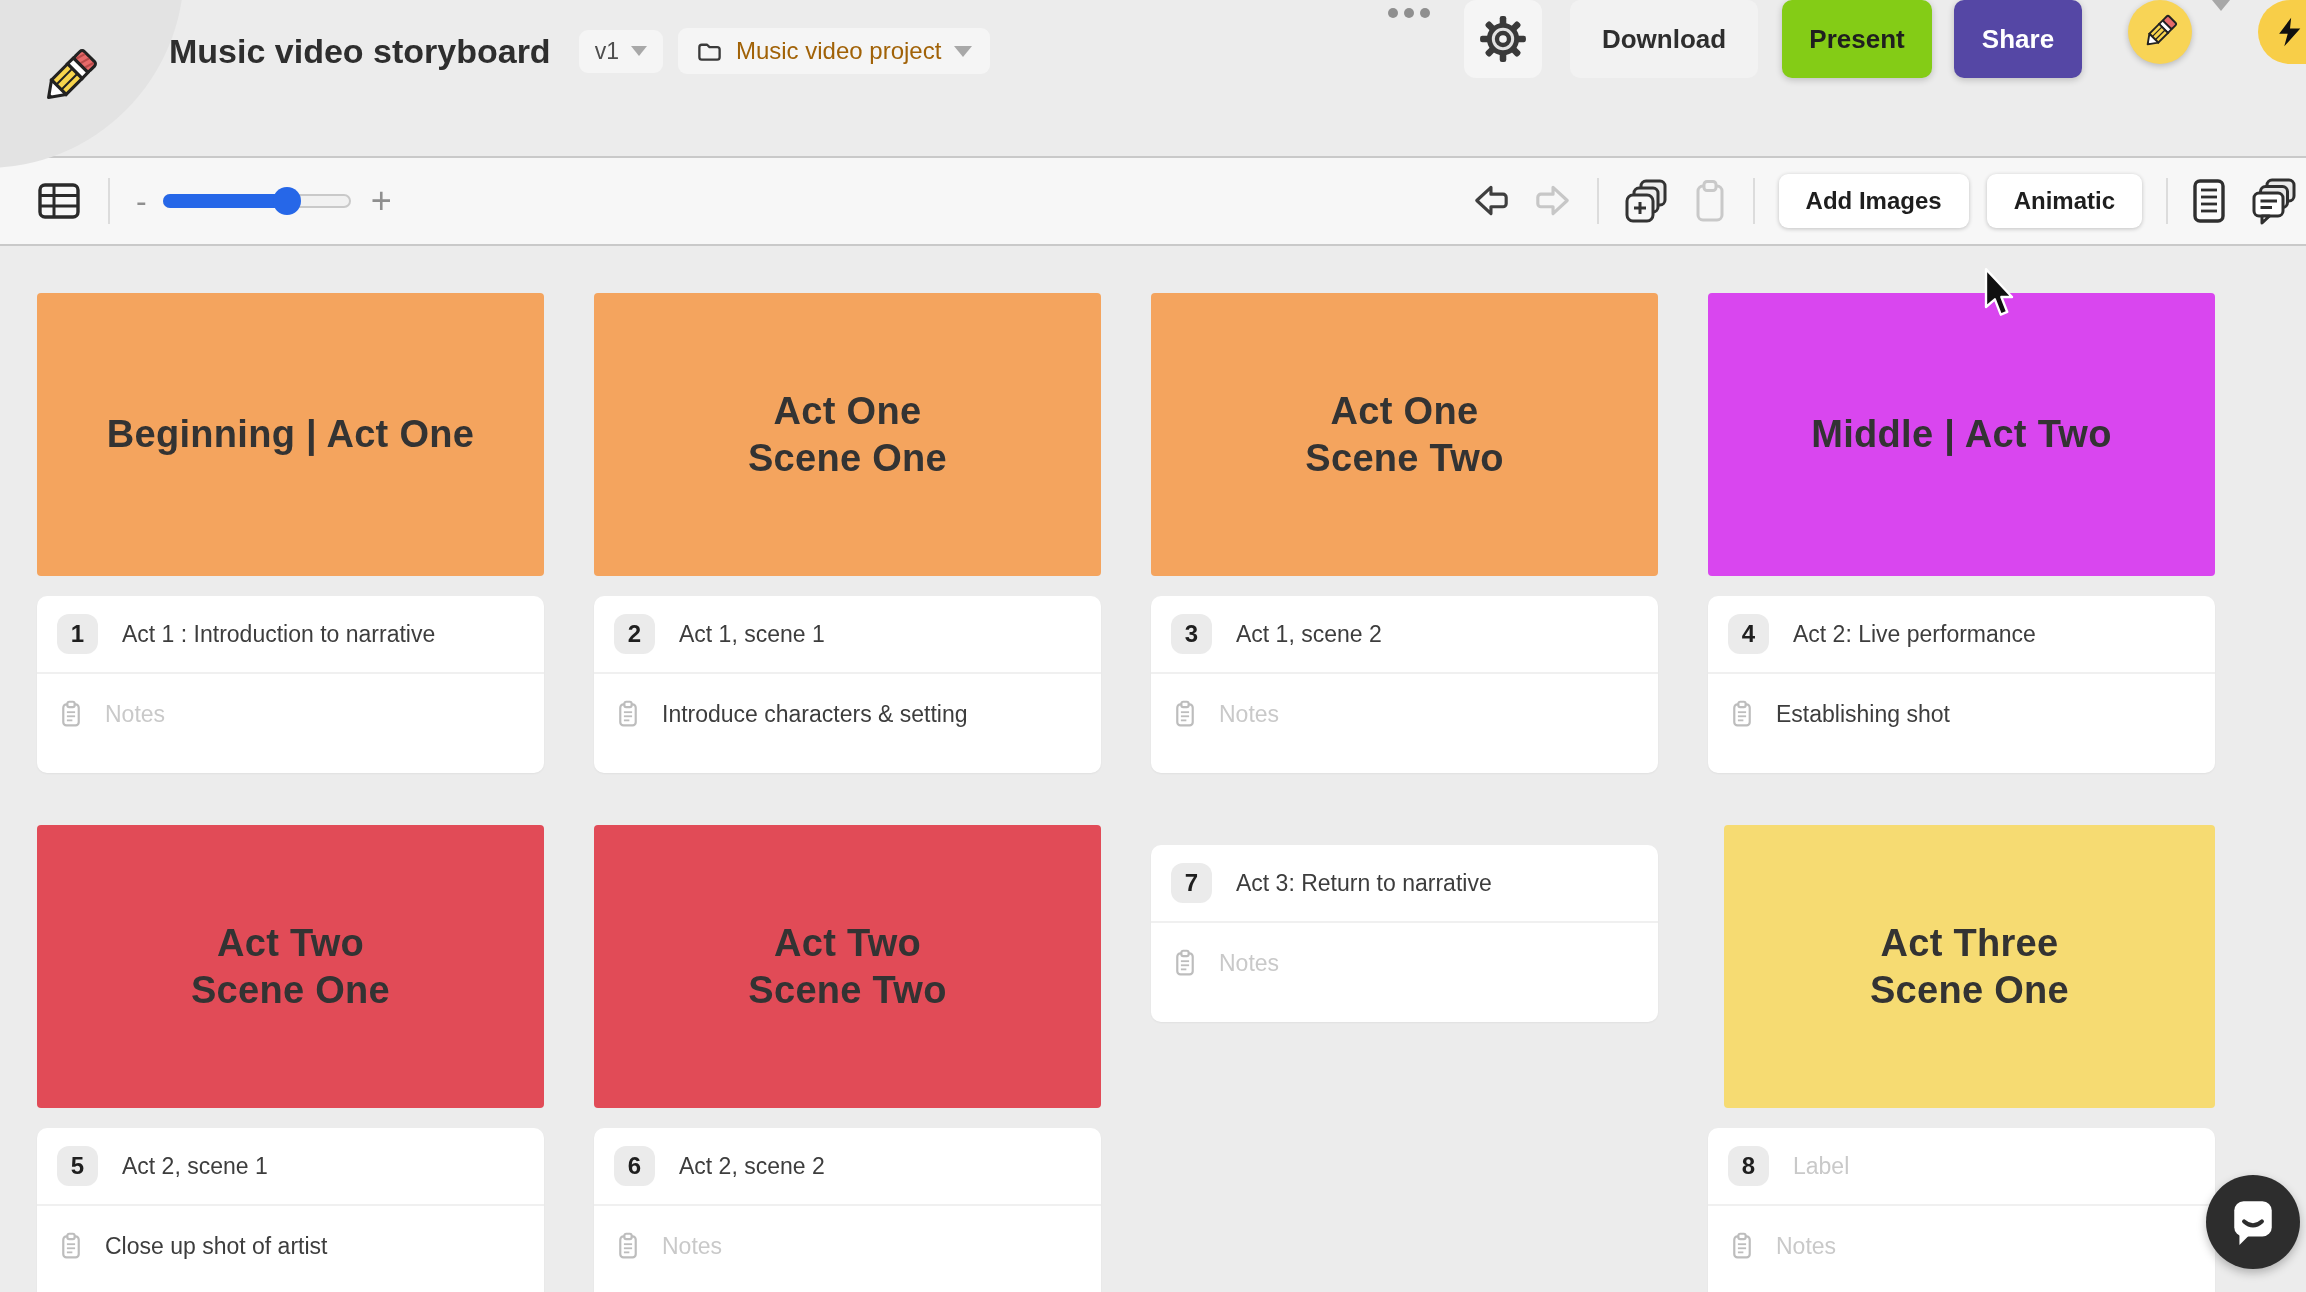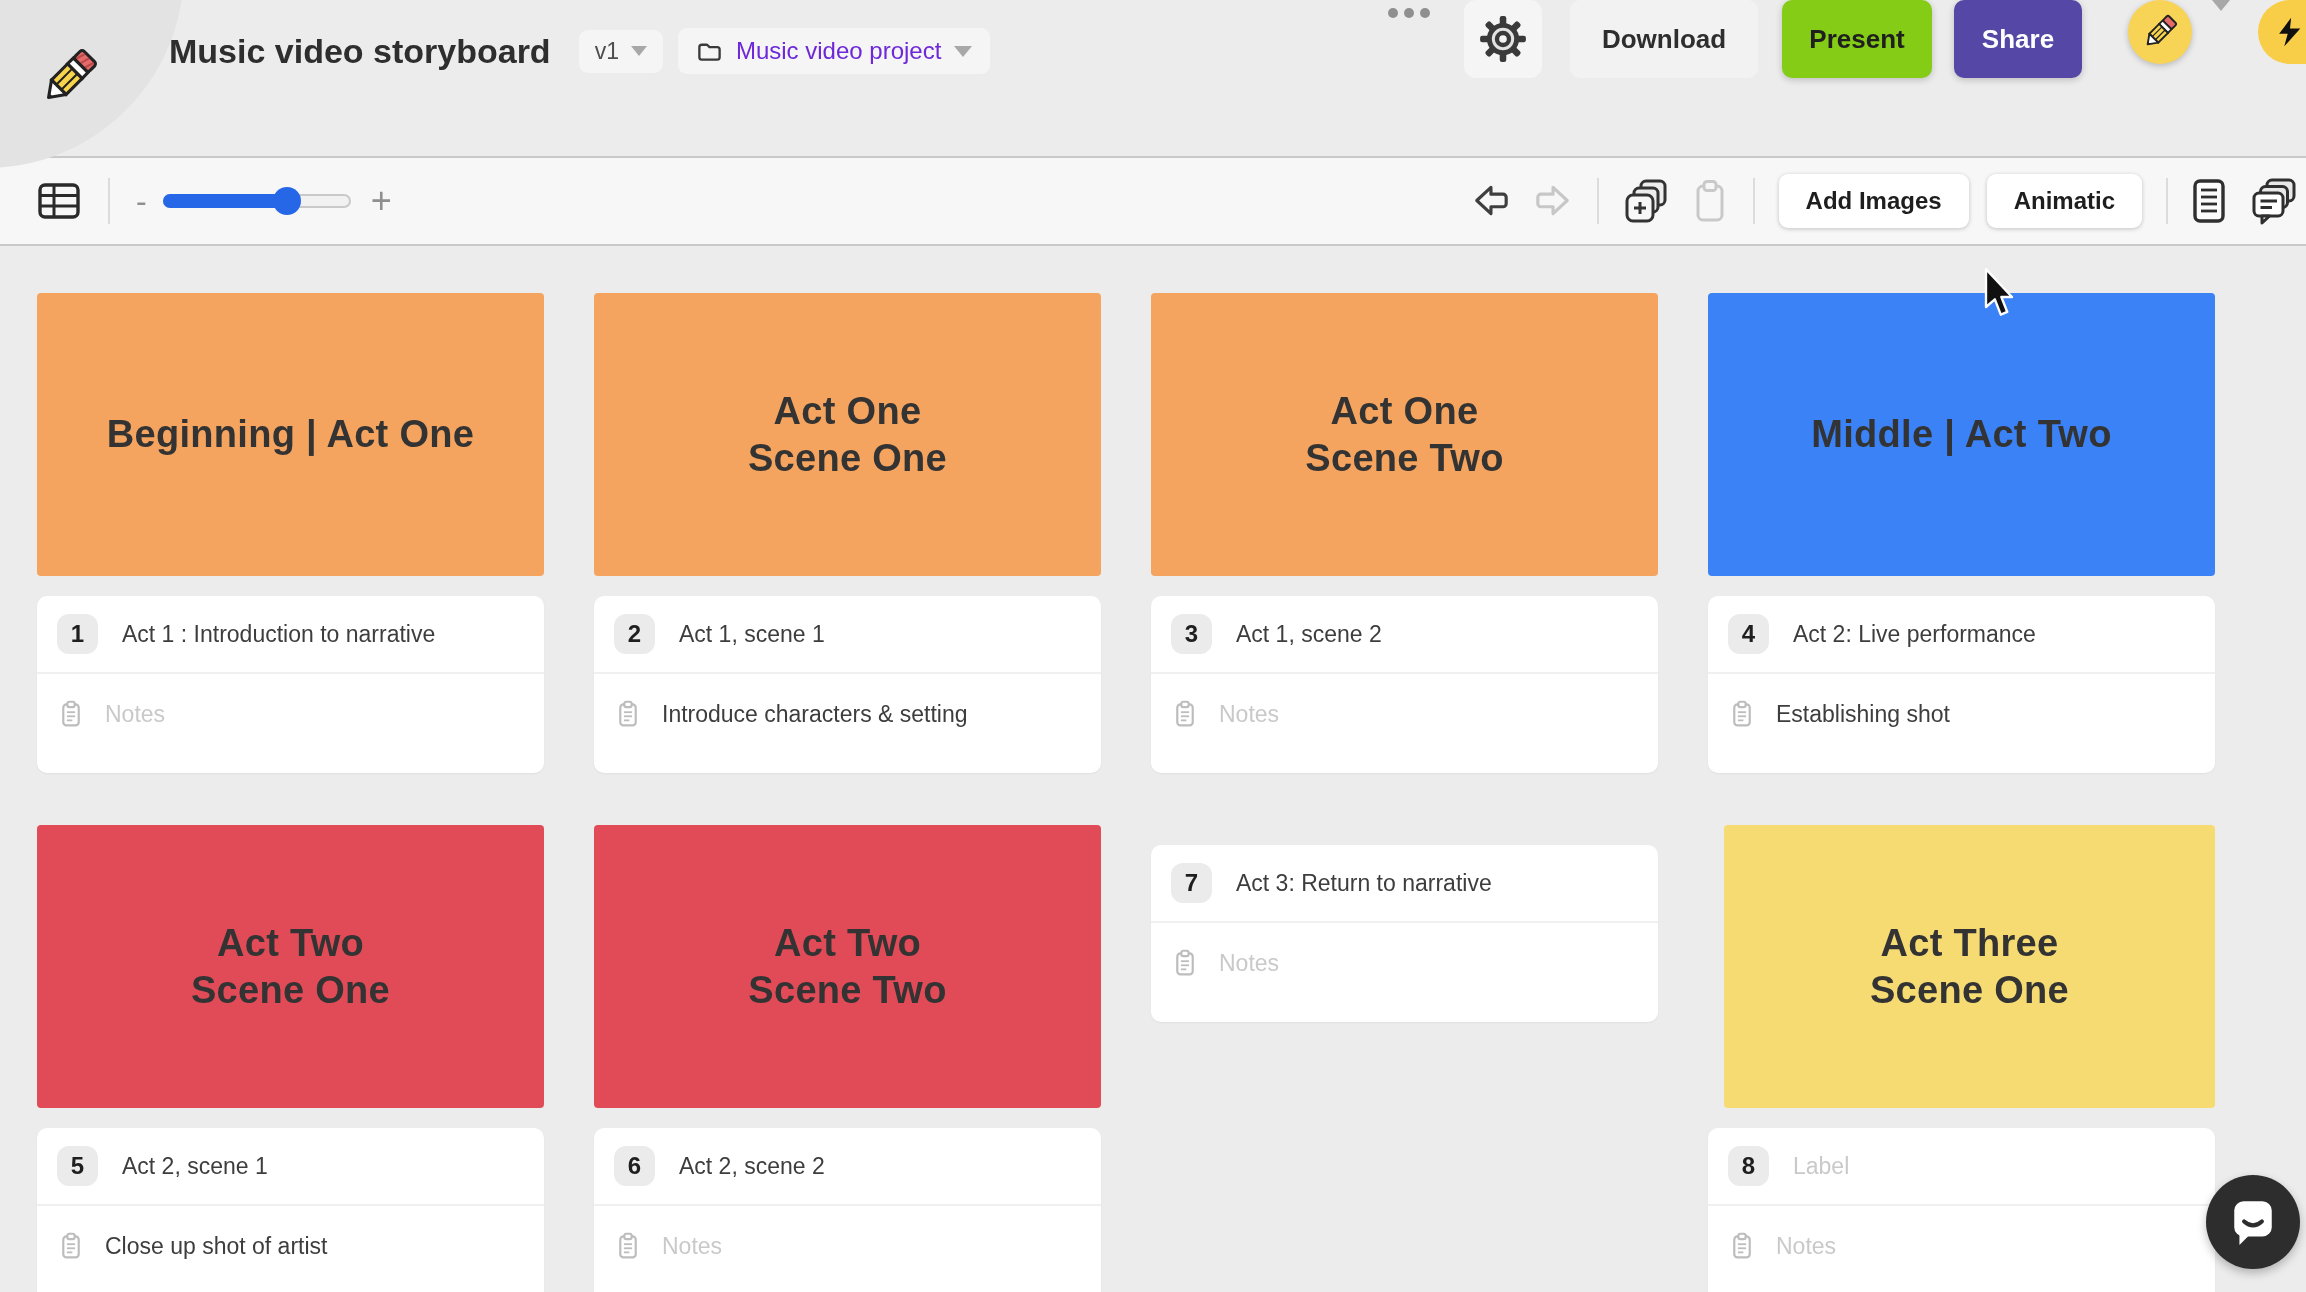--- a/index.html
+++ b/index.html
@@ -27,21 +27,21 @@
   .logo-pencil { position: absolute; left: 36px; top: 44px; width: 66px; height: 66px; cursor: pointer; }
 
   .header-main { position: absolute; left: 169px; top: 28px; display: flex; flex-direction: row; gap: 15px; }
   .title-row { display: flex; align-items: center; gap: 28px; }
   .board-title { font-size: 34px; font-weight: 700; color: #2E2E2E; }
   .chip {
     display: flex; align-items: center; background: #F5F5F5;
     border-radius: 9px; cursor: pointer;
   }
   .version-chip { gap: 12px; padding: 8px 16px; font-size: 23px; color: #4E4E4E; }
-  .project-chip { gap: 13px; padding: 9px 18px; font-size: 24px; color: #6d28d9; width: max-content; }
+  .project-chip { gap: 13px; padding: 9px 18px; font-size: 24px; color: #a16207; width: max-content; }
   .chev-down {
     width: 0; height: 0;
     border-left: 9px solid transparent; border-right: 9px solid transparent;
     border-top: 11px solid #A8A8A8;
   }
   .chev-down.small { border-left-width: 8px; border-right-width: 8px; border-top-width: 10px; }
 
   .header-actions { position: absolute; right: 0; top: 0; height: 158px; display: flex; align-items: flex-start; }
   .more-dots { display: flex; gap: 6px; cursor: pointer; padding: 8px; }
   .more-dots i { width: 10px; height: 10px; border-radius: 50%; background: #8F8F8F; }
@@ -374,21 +374,21 @@
             <line x1="6.5" y1="13" x2="15.5" y2="13" stroke-width="2"></line>
             <line x1="6.5" y1="17.5" x2="15.5" y2="17.5" stroke-width="2"></line>
             <line x1="6.5" y1="22" x2="12.5" y2="22" stroke-width="2"></line>
           </svg>
         </span>
         <span class="frame-notes placeholder">Notes</span>
       </div>
     </div>
   </div>
       <div class="frame-card">
-    <div class="frame-cover" style="background: #3b82f6;">
+    <div class="frame-cover" style="background: #d946ef;">
       <div class="frame-title">Middle | Act Two</div>
     </div>
     <div class="frame-info">
       <div class="frame-label-row">
         <span class="frame-number">4</span>
         <span class="frame-label">Act 2: Live performance</span>
       </div>
       <div class="frame-notes-row">
         <span style="display:flex">
           <svg viewBox="0 0 22 30" width="20" height="28" fill="none" stroke="#BDBDBD" stroke-width="2.4">

